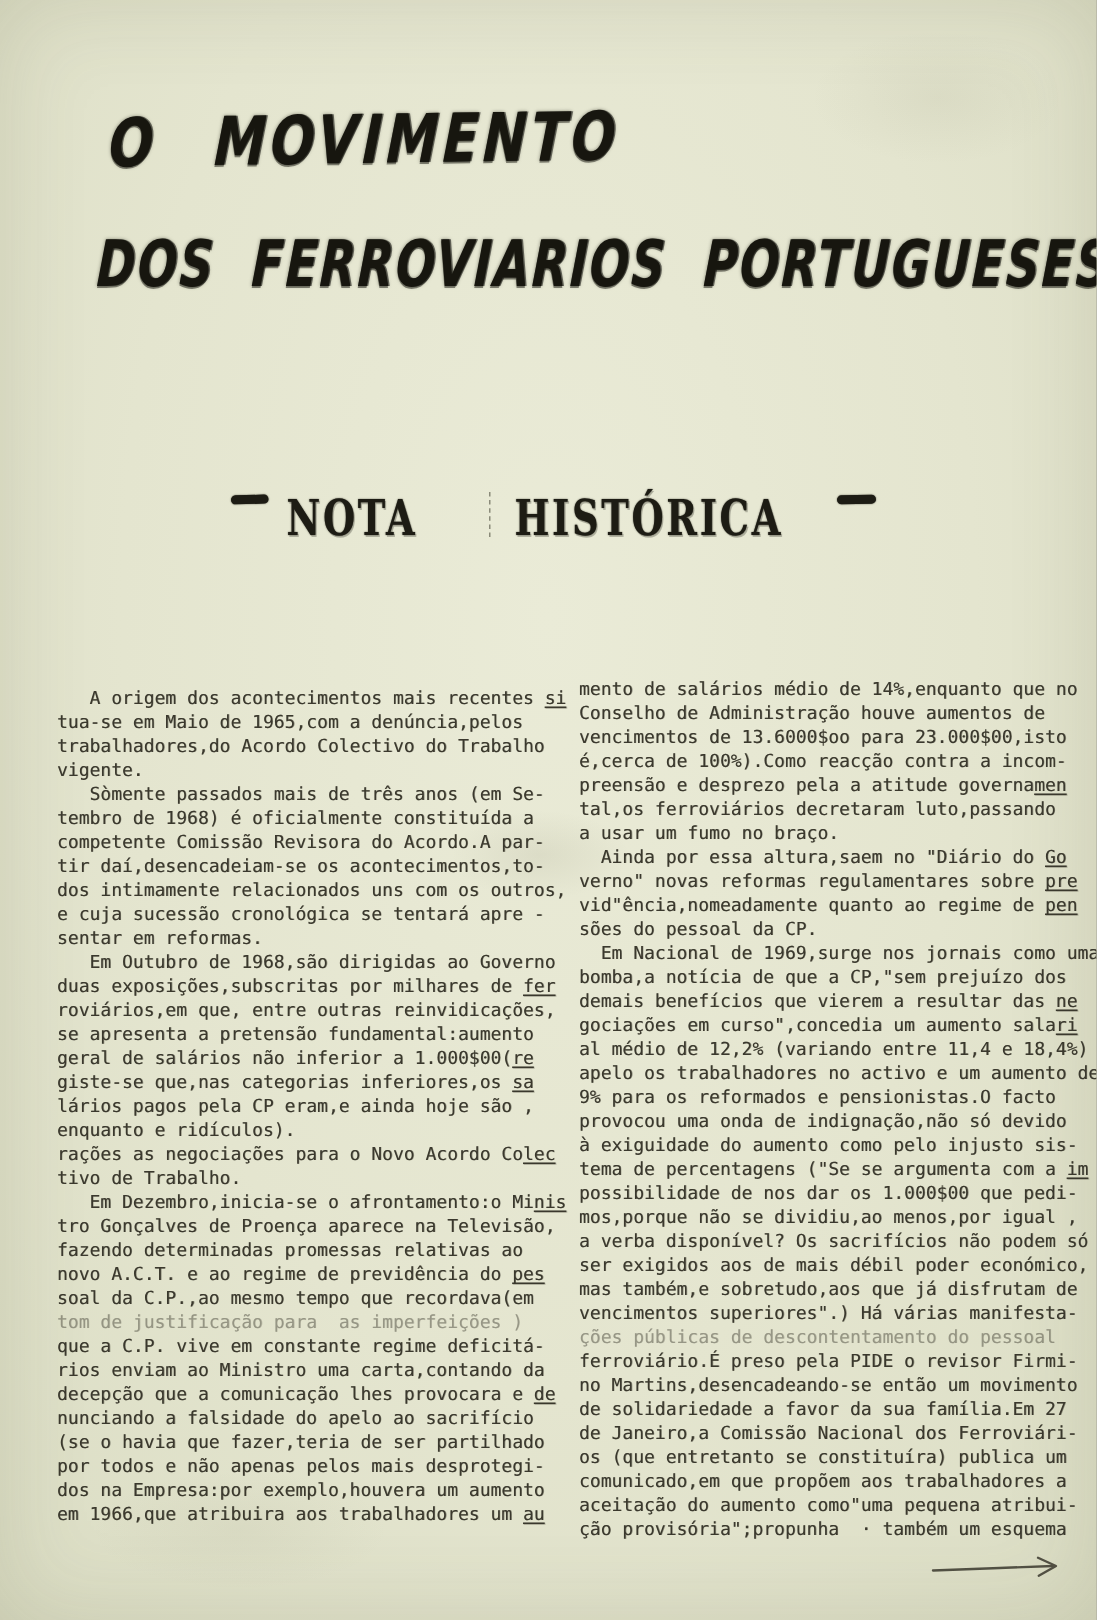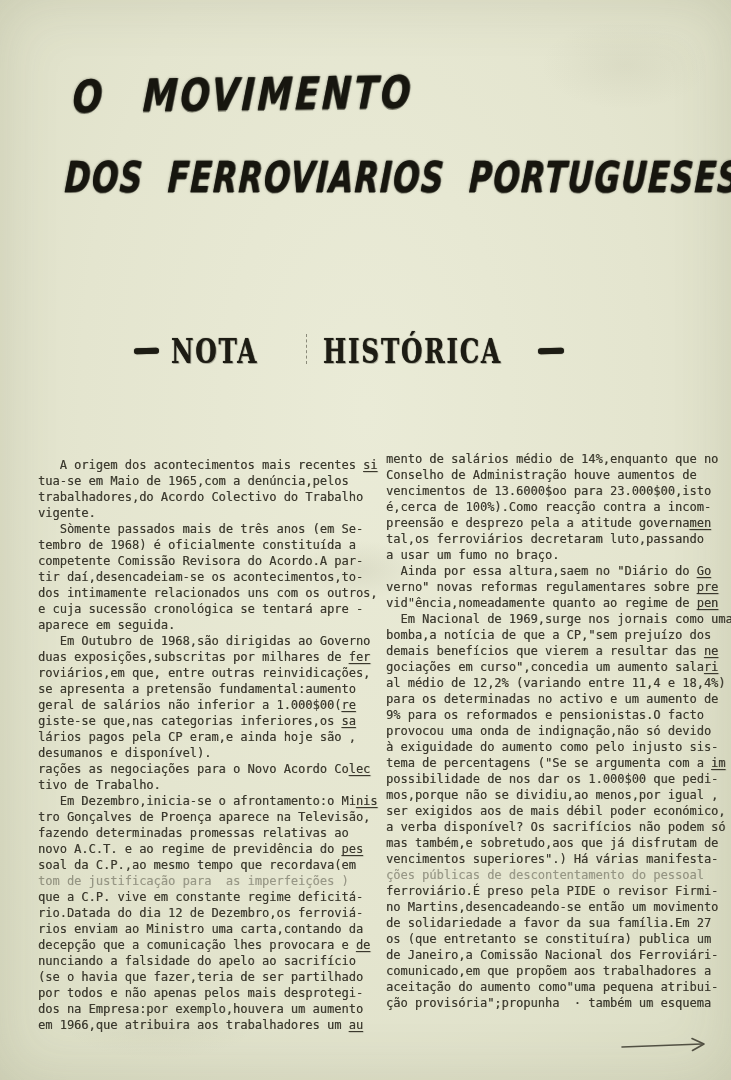--- a/index.html
+++ b/index.html
@@ -25,22 +25,22 @@
   .title-1{
     left:74px;top:70px;font-size:34px;letter-spacing:3px;word-spacing:22px;
     transform:scale(1.02,1.32) skewX(-4deg) rotate(-0.6deg);
   }
   .title-2{
     left:66px;top:152px;font-size:31px;letter-spacing:1.5px;word-spacing:12px;
     transform:scale(1.0,1.38) skewX(-4deg);
   }
   
   .heading{
-    position:absolute;left:134px;top:330px;width:430px;height:42px;
-    display:flex;align-items:center;
+    position:absolute;left:154px;top:330px;width:430px;height:42px;
+    display:flex;
     font-family:"DejaVu Serif", serif;font-weight:bold;
     color:#1d1c14;
   }
   .heading .word{
     display:inline-block;font-size:28px;letter-spacing:2px;
     transform:scale(0.88,1.18);transform-origin:left center;
     text-shadow:0 0 1px rgba(25,24,15,.8), 1px 1px 0 rgba(25,24,15,.25);
     white-space:nowrap;
   }
   .hdash{
@@ -103,81 +103,81 @@
       <div class="line">   A origem dos acontecimentos mais recentes <u>si</u></div>
       <div class="line">tua-se em Maio de 1965,com a denúncia,pelos</div>
       <div class="line">trabalhadores,do Acordo Colectivo do Trabalho</div>
       <div class="line">vigente.</div>
       <div class="line">   Sòmente passados mais de três anos (em Se-</div>
       <div class="line">tembro de 1968) é oficialmente constituída a</div>
       <div class="line">competente Comissão Revisora do Acordo.A par-</div>
       <div class="line">tir daí,desencadeiam-se os acontecimentos,to-</div>
       <div class="line">dos intimamente relacionados uns com os outros,</div>
       <div class="line">e cuja sucessão cronológica se tentará apre -</div>
-      <div class="line">aparece em seguida.</div>
+      <div class="line">sentar em reformas.</div>
       <div class="line">   Em Outubro de 1968,são dirigidas ao Governo</div>
       <div class="line">duas exposições,subscritas por milhares de <u>fer</u></div>
       <div class="line">roviários,em que, entre outras reinvidicações,</div>
       <div class="line">se apresenta a pretensão fundamental:aumento</div>
       <div class="line">geral de salários não inferior a 1.000$00(<u>re</u></div>
       <div class="line">giste-se que,nas categorias inferiores,os <u>sa</u></div>
       <div class="line">lários pagos pela CP eram,e ainda hoje são ,</div>
-      <div class="line">desumanos e disponível).</div>
+      <div class="line">enquanto e ridículos).</div>
       <div class="line">rações as negociações para o Novo Acordo Co<u>lec</u></div>
       <div class="line">tivo de Trabalho.</div>
       <div class="line">   Em Dezembro,inicia-se o afrontamento:o Mi<u>nis</u></div>
       <div class="line">tro Gonçalves de Proença aparece na Televisão,</div>
       <div class="line">fazendo determinadas promessas relativas ao</div>
       <div class="line">novo A.C.T. e ao regime de previdência do <u>pes</u></div>
       <div class="line">soal da C.P.,ao mesmo tempo que recordava(em</div>
       <div class="line faded">tom de justificação para  as imperfeições )</div>
       <div class="line">que a C.P. vive em constante regime deficitá-</div>
-      <div class="line">rio.Datada do dia 12 de Dezembro,os ferroviá-</div>
       <div class="line">rios enviam ao Ministro uma carta,contando da</div>
       <div class="line">decepção que a comunicação lhes provocara e <u>de</u></div>
       <div class="line">nunciando a falsidade do apelo ao sacrifício</div>
       <div class="line">(se o havia que fazer,teria de ser partilhado</div>
       <div class="line">por todos e não apenas pelos mais desprotegi-</div>
       <div class="line">dos na Empresa:por exemplo,houvera um aumento</div>
       <div class="line">em 1966,que atribuira aos trabalhadores um <u>au</u></div>
     </div>
 
   <div class="column col-right">
       <div class="line">mento de salários médio de 14%,enquanto que no</div>
       <div class="line">Conselho de Administração houve aumentos de</div>
       <div class="line">vencimentos de 13.6000$oo para 23.000$00,isto</div>
       <div class="line">é,cerca de 100%).Como reacção contra a incom-</div>
       <div class="line">preensão e desprezo pela a atitude governa<u>men</u></div>
       <div class="line">tal,os ferroviários decretaram luto,passando</div>
       <div class="line">a usar um fumo no braço.</div>
       <div class="line">  Ainda por essa altura,saem no "Diário do <u>Go</u></div>
       <div class="line">verno" novas reformas regulamentares sobre <u>pre</u></div>
       <div class="line">vid"ência,nomeadamente quanto ao regime de <u>pen</u></div>
+      <div class="line">sões do pessoal da CP.</div>
       <div class="line">  Em Nacional de 1969,surge nos jornais como uma</div>
       <div class="line">bomba,a notícia de que a CP,"sem prejuízo dos</div>
       <div class="line">demais benefícios que vierem a resultar das <u>ne</u></div>
       <div class="line">gociações em curso",concedia um aumento sala<u>ri</u></div>
       <div class="line">al médio de 12,2% (variando entre 11,4 e 18,4%)</div>
-      <div class="line">para os determinadas no activo e um aumento de</div>
+      <div class="line">apelo os trabalhadores no activo e um aumento de</div>
       <div class="line">9% para os reformados e pensionistas.O facto</div>
       <div class="line">provocou uma onda de indignação,não só devido</div>
       <div class="line">à exiguidade do aumento como pelo injusto sis-</div>
       <div class="line">tema de percentagens ("Se se argumenta com a <u>im</u></div>
       <div class="line">possibilidade de nos dar os 1.000$00 que pedi-</div>
       <div class="line">mos,porque não se dividiu,ao menos,por igual ,</div>
+      <div class="line">a verba disponível? Os sacrifícios não podem só</div>
       <div class="line">ser exigidos aos de mais débil poder económico,</div>
-      <div class="line">a verba disponível? Os sacrifícios não podem só</div>
       <div class="line">mas também,e sobretudo,aos que já disfrutam de</div>
       <div class="line">vencimentos superiores".) Há várias manifesta-</div>
       <div class="line faded">ções públicas de descontentamento do pessoal</div>
       <div class="line">ferroviário.É preso pela PIDE o revisor Firmi-</div>
       <div class="line">no Martins,desencadeando-se então um movimento</div>
       <div class="line">de solidariedade a favor da sua família.Em 27</div>
+      <div class="line">de Janeiro,a Comissão Nacional dos Ferroviári-</div>
       <div class="line">os (que entretanto se constituíra) publica um</div>
-      <div class="line">de Janeiro,a Comissão Nacional dos Ferroviári-</div>
       <div class="line">comunicado,em que propõem aos trabalhadores a</div>
       <div class="line">aceitação do aumento como"uma pequena atribui-</div>
       <div class="line">ção provisória";propunha  · também um esquema</div>
     </div>
 
   <div class="arrow-row">
     <svg width="92" height="18" viewBox="0 0 92 18">
       <path d="M2 11 C 28 10, 56 9, 82 8" stroke="#3a382d" stroke-width="1.6" fill="none" stroke-linecap="round"></path>
       <path d="M72 2.5 L84 8 L72.5 14.5" stroke="#3a382d" stroke-width="1.6" fill="none" stroke-linecap="round" stroke-linejoin="round"></path>
     </svg>

